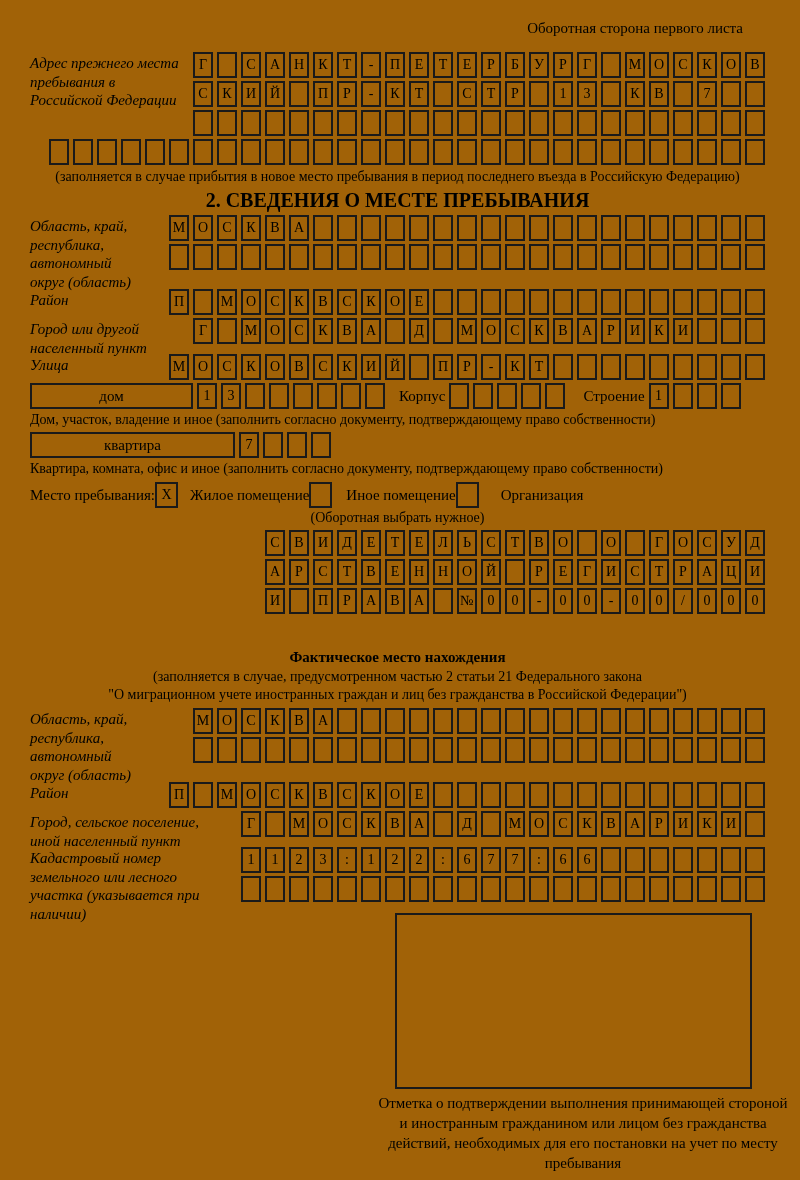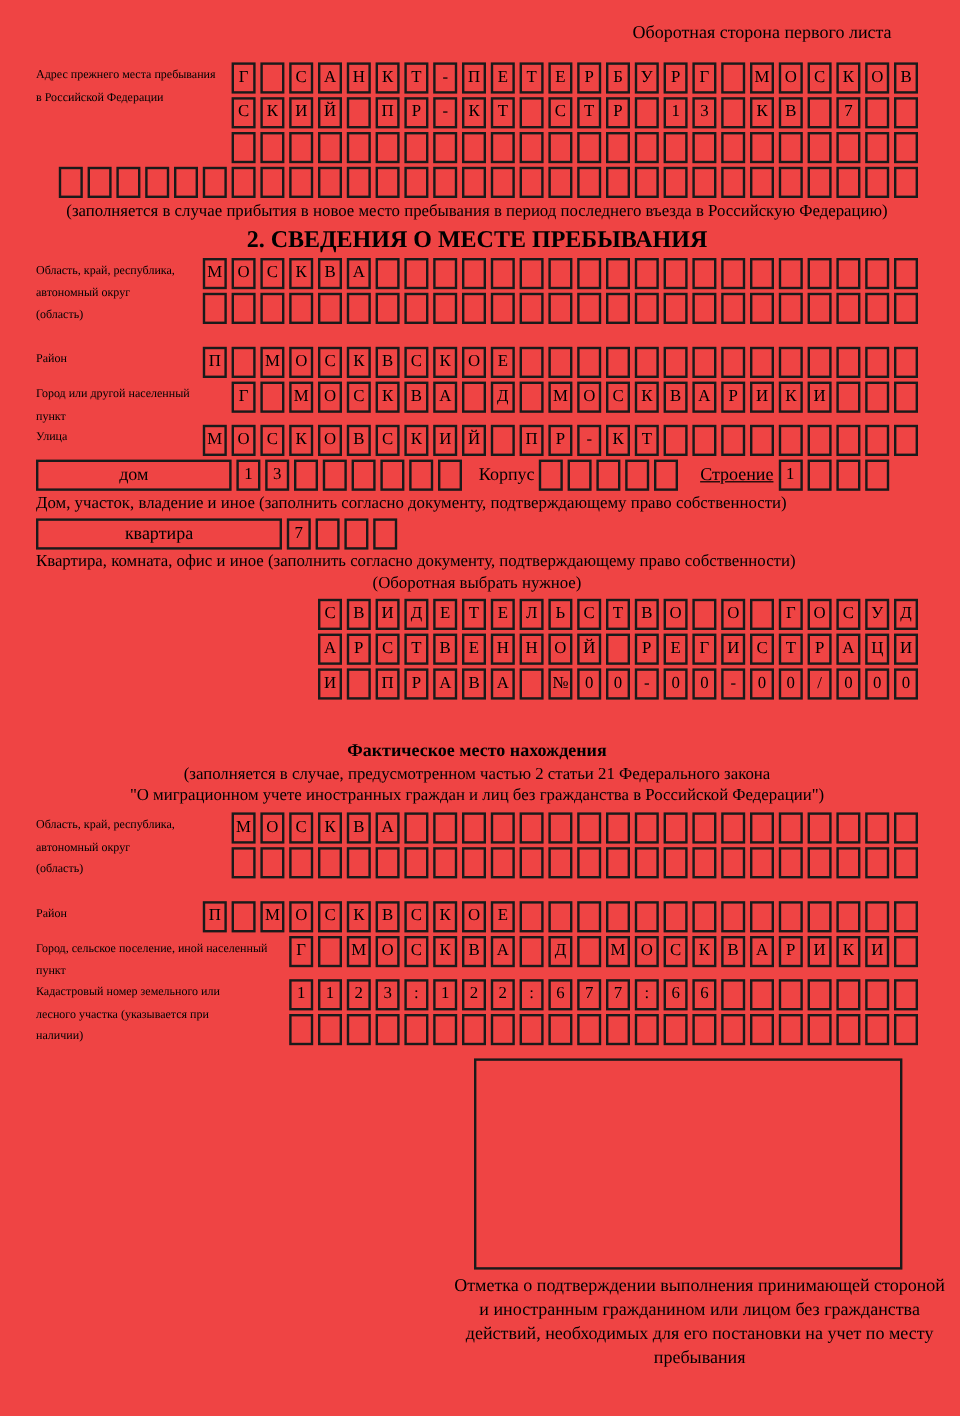--- a/index.html
+++ b/index.html
@@ -4,28 +4,28 @@
 <style>
   * { box-sizing: border-box; margin: 0; padding: 0; }
   html,body { background:#ffffff; }
   body {
     font-family: "Liberation Serif", "DejaVu Serif", serif;
     color: #000;
   }
   .page {
     width: 800px; height: 1180px;
     padding: 20px 35px 8px 30px;
-    position: relative; background: #ef4444; overflow: hidden;
+    position: relative; background: #a16207; overflow: hidden;
   }
   .corner { text-align: right; font-size: 15px; padding-right: 22px; height: 20px; }
 
   .group { position: relative; width: 100%; }
   .flabel {
     position: absolute; left: 0; top: 2px;
-    font-size: 10px; line-height: 18.5px;
+    font-size: 15px; line-height: 18.5px; font-style: italic;
   }
   .rows { display: flex; flex-direction: column; align-items: flex-end; }
   .boxrow { display: flex; margin-bottom: 3px; }
   .boxrow.inline { margin-bottom: 0; }
   .cell {
     flex: none; width: 20px; height: 26px; margin-left: 4px;
     border: 2px solid #1a1a1a;
     display: flex; align-items: center; justify-content: center;
     font-size: 14px; line-height: 1;
   }
@@ -45,21 +45,21 @@
   .houserow { display: flex; align-items: center; margin-bottom: 2px; }
   .widebox {
     flex: none; height: 26px; border: 2px solid #1a1a1a;
     display: flex; align-items: center; justify-content: center;
     font-size: 15px;
   }
   .widebox.house { width: 163px; }
   .widebox.kv { width: 205px; }
   .inllabel { font-size: 15px; line-height: 26px; }
   .inllabel.k { margin-left: 14px; }
-  .inllabel.s { margin-left: 18px; text-decoration: underline; }
+  .inllabel.s { margin-left: 18px; }
 
   .chkrow { display: flex; align-items: center; margin-top: 4px; margin-bottom: 1px; font-size: 15px; }
   .chkrow .lbl { line-height: 26px; }
   .gap8 { margin-left: 8px; } .gap12 { margin-left: 12px; }
   .gap14 { margin-left: 14px; } .gap22 { margin-left: 22px; }
 
   .bigbox {
     width: 357px; height: 176px; border: 2px solid #1a1a1a;
     margin-left: 365px; margin-top: 6px;
   }
@@ -386,20 +386,29 @@
     <div class="widebox kv">квартира</div>
     <div class="boxrow inline">
         <span class="cell">7</span>
         <span class="cell">&nbsp;</span>
         <span class="cell">&nbsp;</span>
         <span class="cell">&nbsp;</span>
       </div>
   </div>
   <div class="note left">Квартира, комната, офис и иное (заполнить согласно документу, подтверждающему право собственности)</div>
 
+  <div class="chkrow">
+    <span class="lbl">Место пребывания:</span>
+    <span class="cell chk gap8">X</span>
+    <span class="lbl gap12">Жилое помещение</span>
+    <span class="cell chk gap22"></span>
+    <span class="lbl gap14">Иное помещение</span>
+    <span class="cell chk gap22"></span>
+    <span class="lbl gap22">Организация</span>
+  </div>
   <div class="note">(Оборотная выбрать нужное)</div>
 
   <div class="group g-doc">
     <div class="rows">
       <div class="boxrow">
           <span class="cell">С</span>
           <span class="cell">В</span>
           <span class="cell">И</span>
           <span class="cell">Д</span>
           <span class="cell">Е</span>

